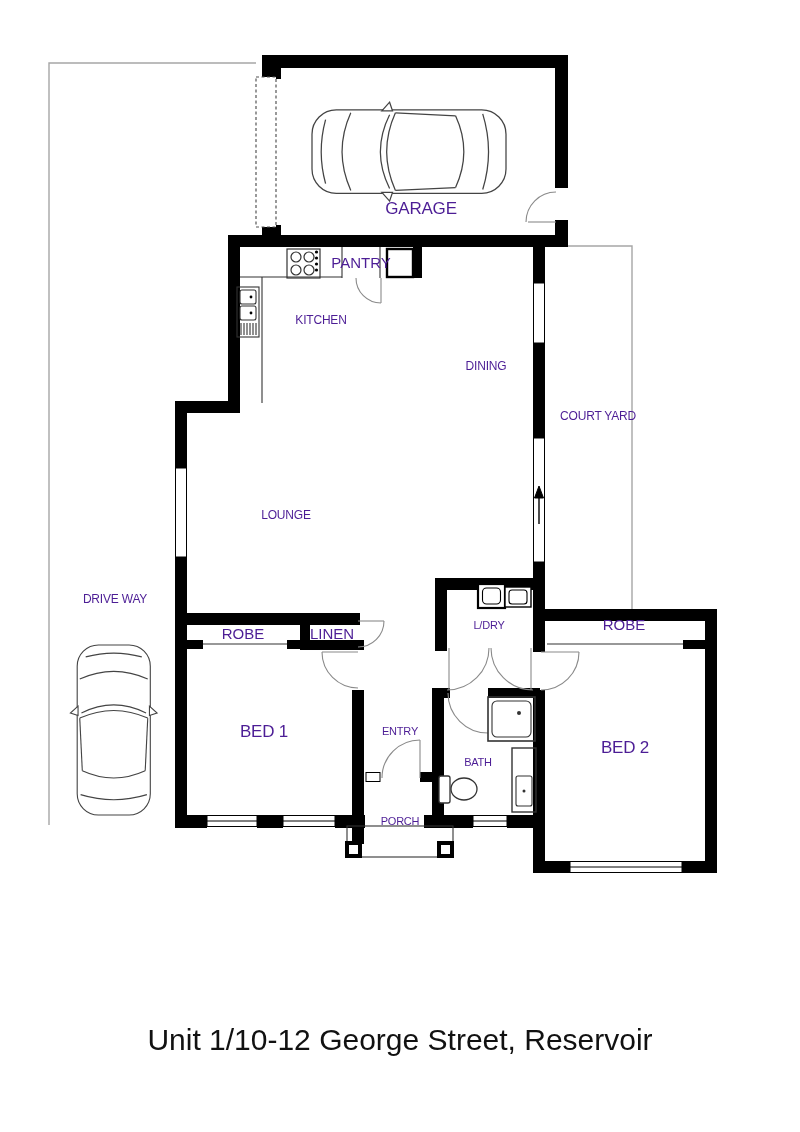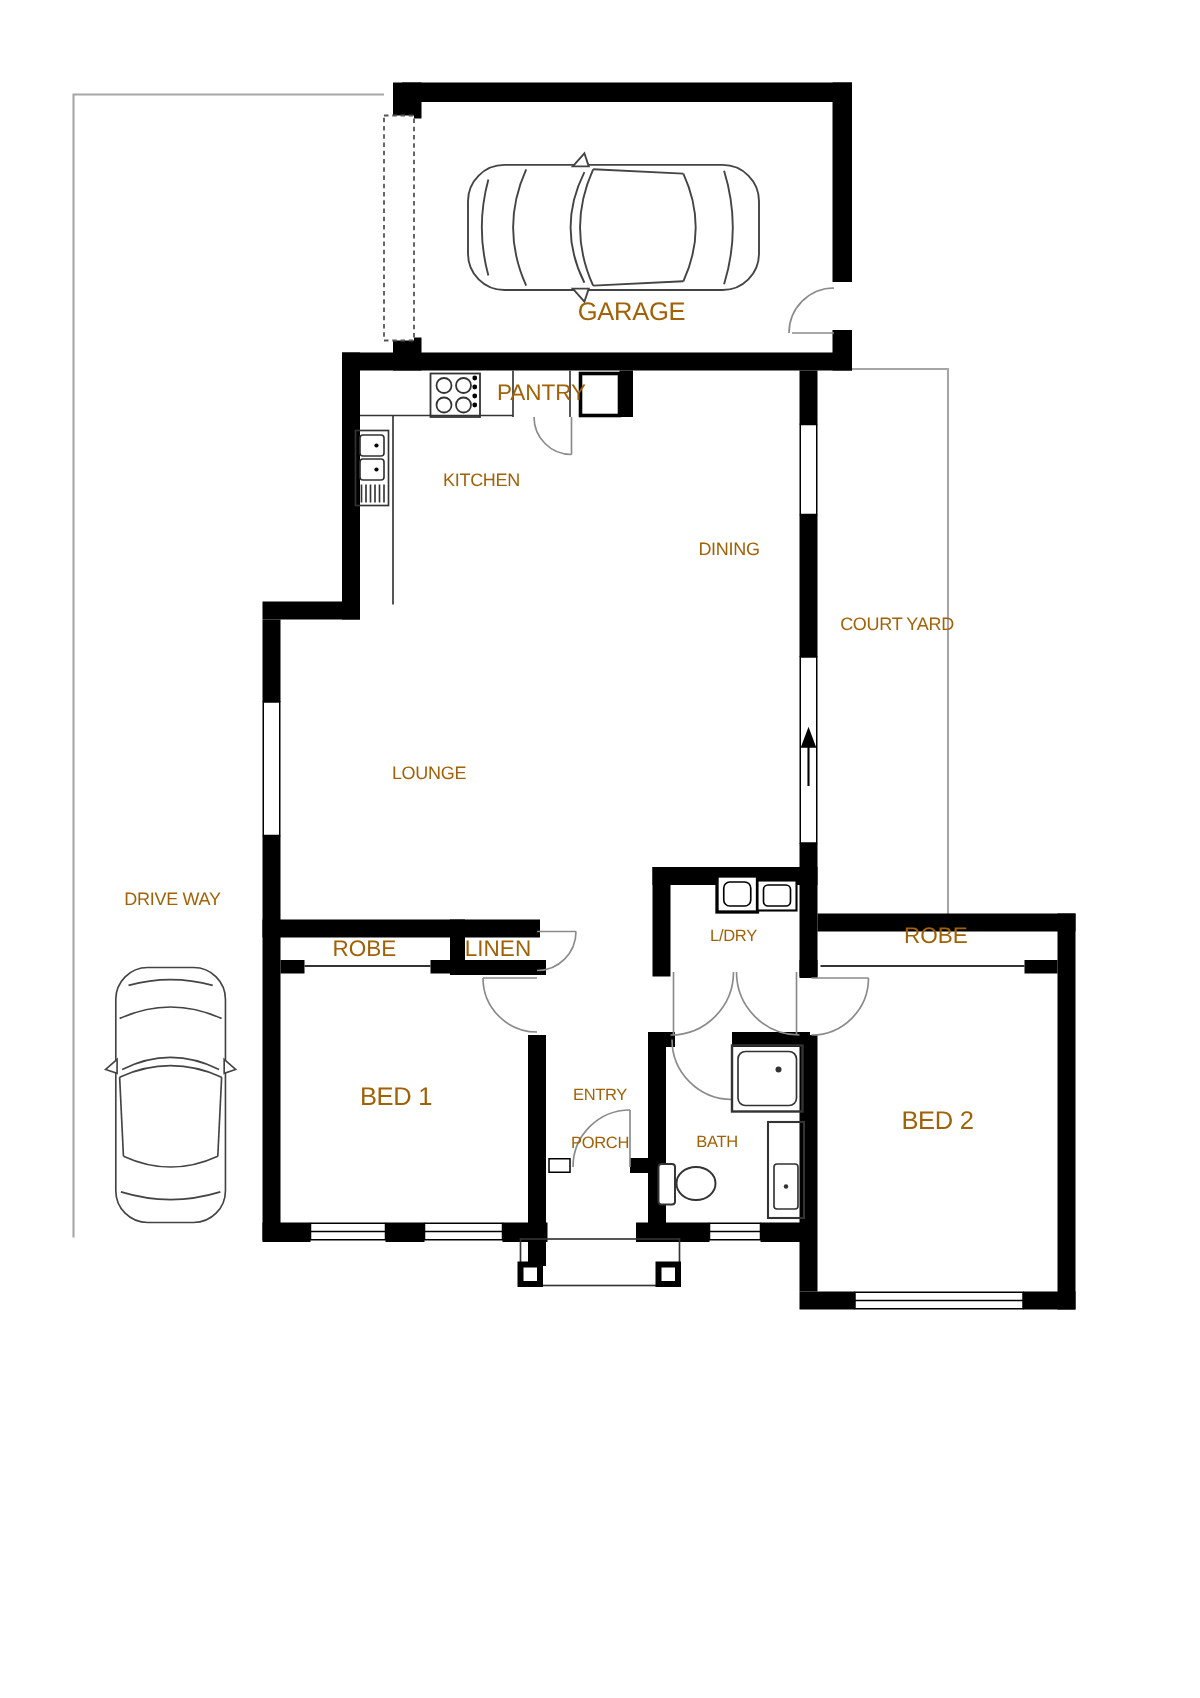--- a/index.html
+++ b/index.html
@@ -3,21 +3,21 @@
 <meta charset="utf-8">
 <style>
   html,body{margin:0;padding:0;background:#fff;}
   #plan-root{
     position:relative;width:800px;height:1132px;background:#ffffff;
     font-family:"Liberation Sans",sans-serif;overflow:hidden;
   }
   #plan-svg{position:absolute;left:0;top:0;}
   .lbl{
     position:absolute;transform:translate(-50%,-50%);
-    color:#a16207;white-space:nowrap;letter-spacing:-0.2px;line-height:1;
+    color:#4c1d95;white-space:nowrap;letter-spacing:-0.2px;line-height:1;
   }
   .lbl-lg{font-size:17px;}
   .lbl-md{font-size:12px;}
   .lbl-sm{font-size:11px;}
   .lbl-xs{font-size:15px;letter-spacing:0;}
   .plan-title{
     position:absolute;left:400px;top:1040px;transform:translate(-50%,-50%);
     font-size:30px;color:#111;white-space:nowrap;
   }
   
@@ -29,21 +29,21 @@
   .at-lounge{left:286px;top:515px;}
   .at-driveway{left:115px;top:599px;}
   .at-robe1{left:243px;top:633px;}
   .at-linen{left:332px;top:633px;}
   .at-robe2{left:624px;top:624px;}
   .at-laundry{left:489px;top:625px;}
   .at-bed1{left:264px;top:731px;}
   .at-bed2{left:625px;top:731px;margin-top:16px;}
   .at-entry{left:400px;top:731px;}
   .at-bath{left:478px;top:762px;}
-  .at-porch{left:400px;top:763px;}
+  .at-porch{left:400px;top:821px;}
 </style>
 </head>
 <body>
 
 <div id="plan-root">
 
 <svg id="plan-svg" width="800" height="1132" viewBox="0 0 800 1132">
 
   <g stroke="#a6a6a6" stroke-width="1.4" fill="none">
     <polyline points="256,63 49,63 49,825"></polyline>
@@ -268,13 +268,14 @@
   <div class="lbl lbl-xs at-robe1">ROBE</div>
   <div class="lbl lbl-xs at-linen">LINEN</div>
   <div class="lbl lbl-xs at-robe2">ROBE</div>
   <div class="lbl lbl-sm at-laundry">L/DRY</div>
   <div class="lbl lbl-lg at-bed1">BED 1</div>
   <div class="lbl lbl-lg at-bed2">BED 2</div>
   <div class="lbl lbl-sm at-entry">ENTRY</div>
   <div class="lbl lbl-sm at-bath">BATH</div>
   <div class="lbl lbl-sm at-porch">PORCH</div>
 
+  <div class="plan-title">Unit 1/10-12 George Street, Reservoir</div>
 </div>
 
 </body></html>

